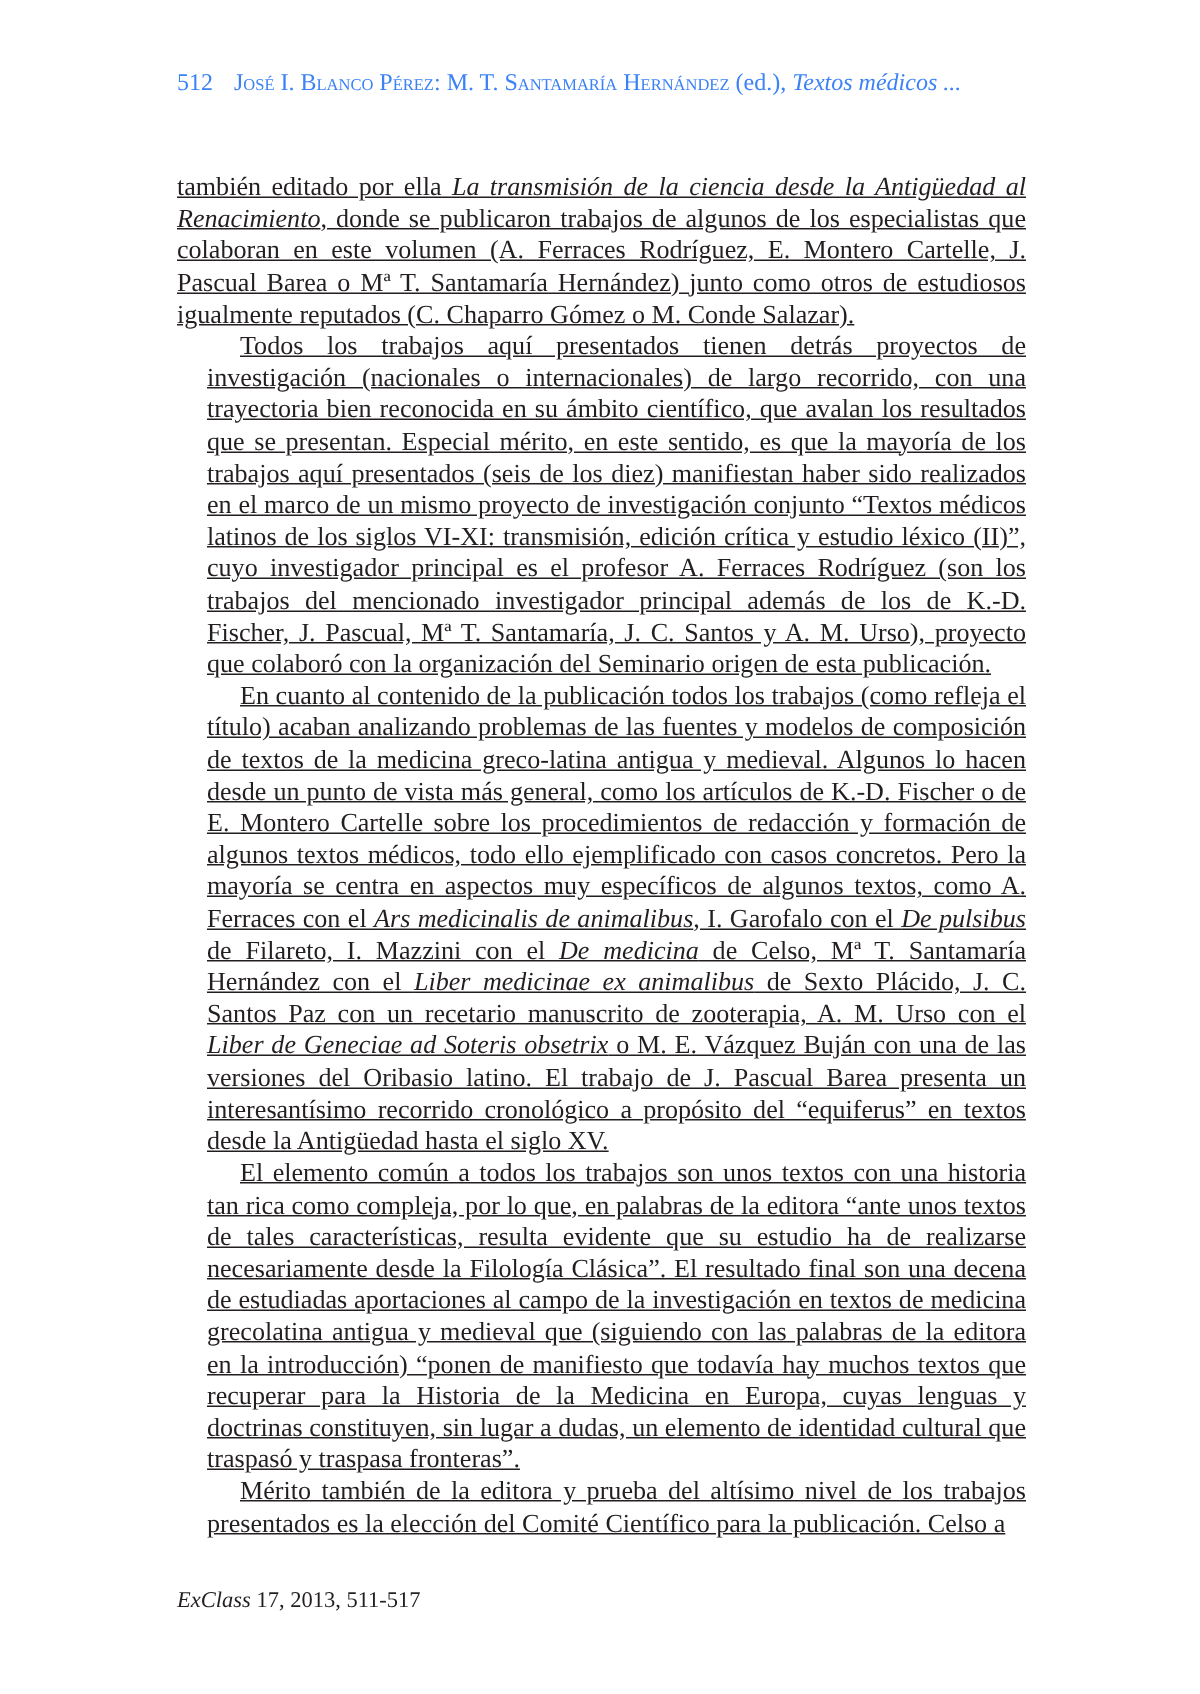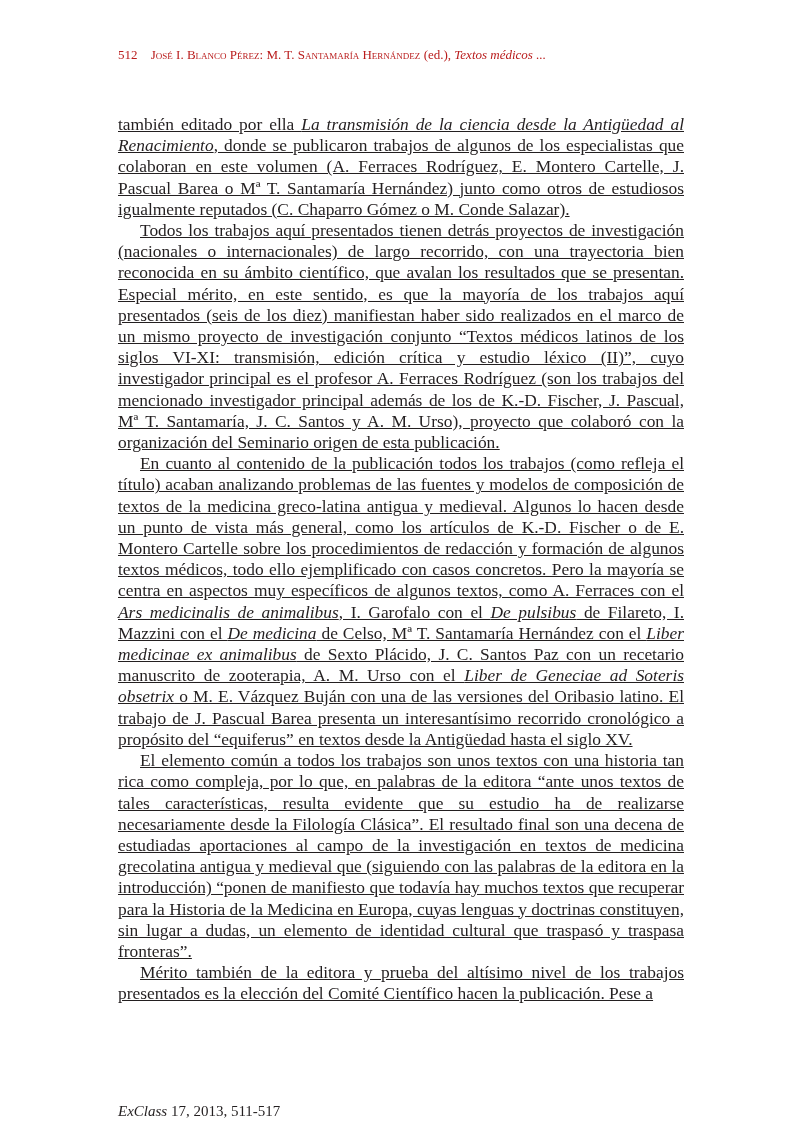--- a/index.html
+++ b/index.html
@@ -1,26 +1,26 @@
 <!DOCTYPE html>
 <html><head>
 <meta charset="utf-8">
 <style>
   html, body { margin: 0; padding: 0; background: #ffffff; }
   body { width: 800px; height: 1129px; position: relative; overflow: hidden; color: #231f20;
          font-family: "Liberation Serif", "DejaVu Serif", serif; }
-  .header { position: absolute; left: 118px; top: 47px; width: 580px; font-size: 13px; white-space: nowrap; color: #b91c1c; }
+  .header { position: absolute; left: 118px; top: 47px; width: 580px; font-size: 16px; white-space: nowrap; color: #3b82f6; }
   .header .pnum { margin-right: 10px; }
   .header .sc { font-variant: small-caps; }
   .header .it { font-style: italic; }
   .body { position: absolute; left: 118px; top: 114px; width: 566px; font-size: 17.4px; line-height: 21.2px; text-align: justify; hyphens: none; }
   .body p { margin: 0; text-decoration: underline; }
-  .body p.indent { text-indent: 22px; }
+  .body p.indent { text-indent: 22px; margin-left: 20px; }
   .body em { font-style: italic; }
-  .footer { position: absolute; left: 118px; top: 1059px; font-size: 15px; color: #231f20; margin-top: 44px; }
+  .footer { position: absolute; left: 118px; top: 1059px; font-size: 15px; color: #231f20; }
   .footer em { font-style: italic; }
 </style>
 </head>
 <body>
 
 <div class="header">
   <span class="pnum">512</span>
   <span class="sc">José I. Blanco Pérez</span><span>: </span><span class="sc">M. T. Santamaría Hernández</span><span> (ed.), </span><span class="it">Textos médicos ...</span>
 </div>
 
@@ -31,19 +31,19 @@
   <p class="indent">
     <span>Todos los trabajos aquí presentados tienen detrás proyectos de investigación (nacionales o internacionales) de largo recorrido, con una trayectoria bien reconocida en su ámbito científico, que avalan los resultados que se presentan. Especial mérito, en este sentido, es que la mayoría de los trabajos aquí presentados (seis de los diez) manifiestan haber sido realizados en el marco de un mismo proyecto de investigación conjunto “Textos médicos latinos de los siglos VI-XI: transmisión, edición crítica y estudio léxico (II)”, cuyo investigador principal es el profesor A. Ferraces Rodríguez (son los trabajos del mencionado investigador principal además de los de K.-D. Fischer, J. Pascual, Mª T. Santamaría,  J. C. Santos y A. M. Urso), proyecto que colaboró con la organización del Seminario origen de esta publicación.</span>
   </p>
   <p class="indent">
     <span>En cuanto al contenido de la publicación todos los trabajos (como refleja el título) acaban analizando problemas de las fuentes y modelos de composición de textos de la medicina greco-latina antigua y medieval. Algunos lo hacen desde un punto de vista más general, como los artículos de K.-D. Fischer o de E. Montero Cartelle sobre los procedimientos de redacción y formación de algunos textos médicos, todo ello ejemplificado con casos concretos. Pero la mayoría se centra en aspectos muy específicos de algunos textos, como A. Ferraces con el </span><em>Ars medicinalis de animalibus</em><span>, I. Garofalo con el </span><em>De pulsibus</em><span> de Filareto, I. Mazzini con el </span><em>De medicina</em><span> de Celso, Mª T. Santamaría Hernández con el </span><em>Liber medicinae ex animalibus</em><span> de Sexto Plácido, J. C. Santos Paz con un recetario manuscrito de zooterapia, A. M. Urso con el </span><em>Liber de Geneciae ad Soteris obsetrix</em><span> o M. E. Vázquez Buján con una de las versiones del Oribasio latino. El trabajo de J. Pascual Barea presenta un interesantísimo recorrido cronológico a propósito del “equiferus” en textos desde la Antigüedad hasta el siglo XV.</span>
   </p>
   <p class="indent">
     <span>El elemento común a todos los trabajos son unos textos con una historia tan rica como compleja, por lo que, en palabras de la editora “ante unos textos de tales características, resulta evidente que su estudio ha de realizarse necesariamente desde la Filología Clásica”. El resultado final son una decena de estudiadas aportaciones al campo de la investigación en textos de medicina grecolatina antigua y medieval que (siguiendo con las palabras de la editora en la introducción) “ponen de manifiesto que todavía hay muchos textos que recuperar para la Historia de la Medicina en Europa, cuyas lenguas y doctrinas constituyen, sin lugar a dudas, un elemento de identidad cultural que traspasó y traspasa fronteras”.</span>
   </p>
   <p class="indent">
-    <span>Mérito también de la editora y prueba del altísimo nivel de los trabajos presentados es la elección del Comité Científico hacen la publicación. Pese a</span>
+    <span>Mérito también de la editora y prueba del altísimo nivel de los trabajos presentados es la elección del Comité Científico para la publicación. Celso a</span>
   </p>
 </div>
 
 <div class="footer">
   <em>ExClass</em><span> 17, 2013, 511-517</span>
 </div>
 
 </body></html>

